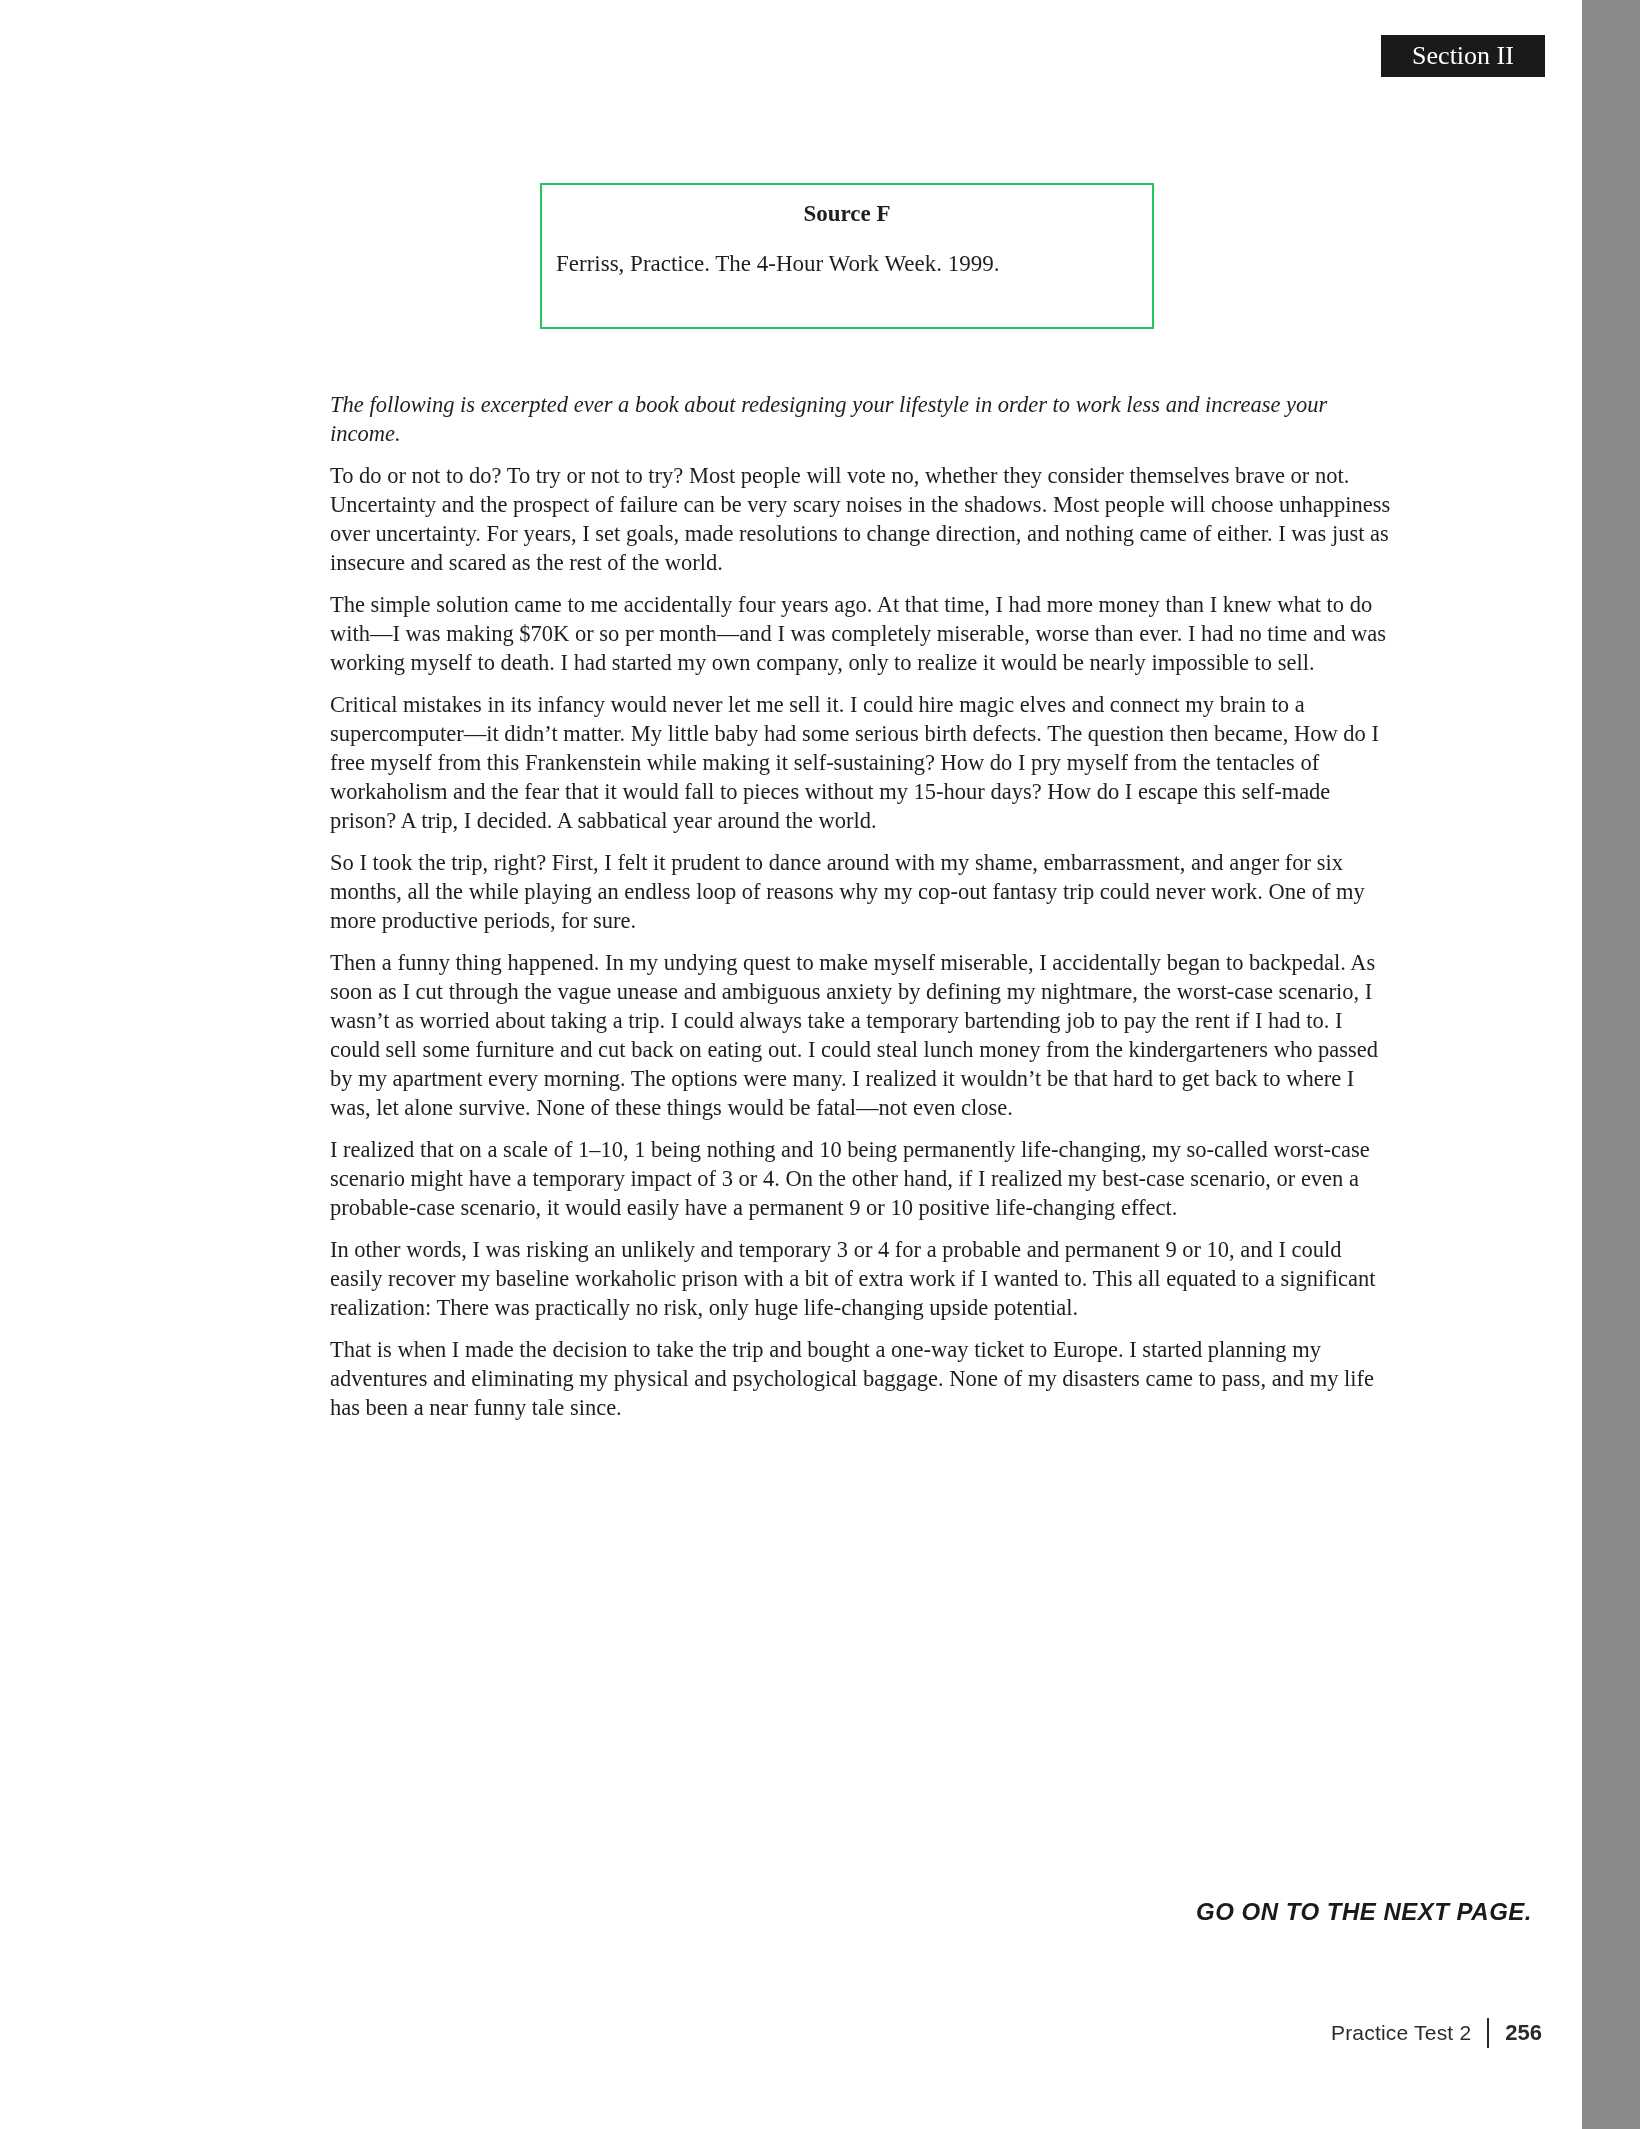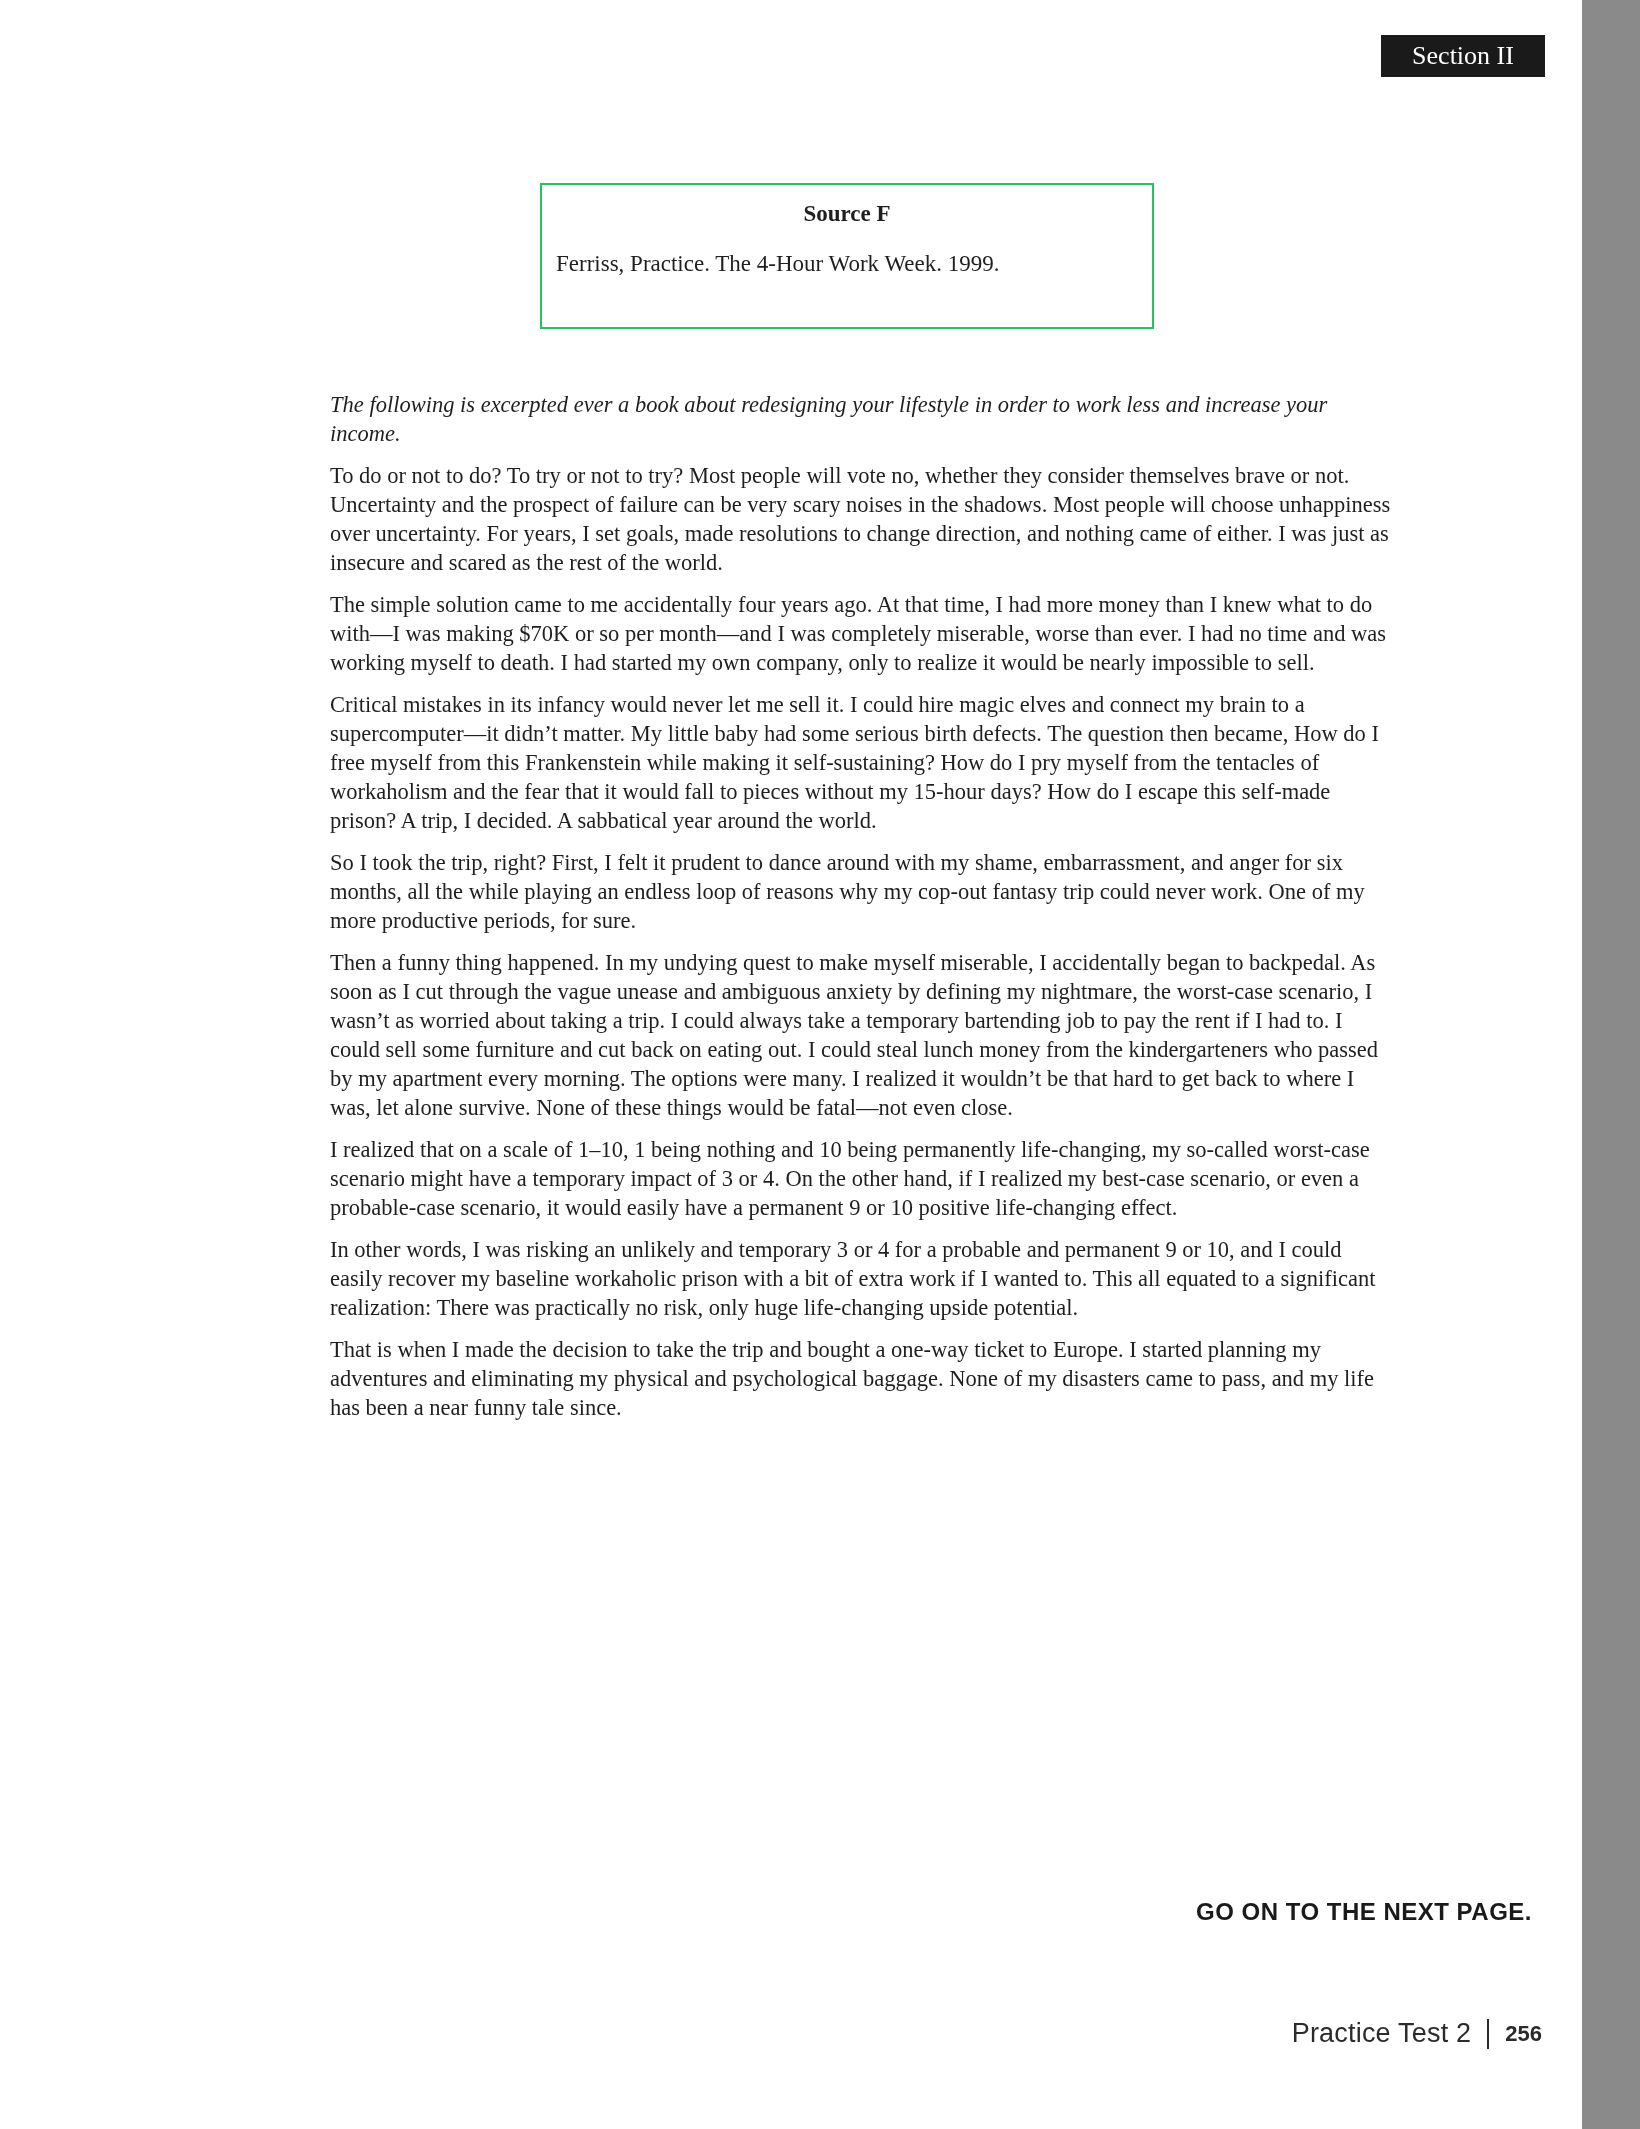--- a/index.html
+++ b/index.html
@@ -79,34 +79,35 @@
     position: absolute;
     top: 1898px;
     left: 330px;
     width: 1202px;
     text-align: right;
     font-family: "Liberation Sans", sans-serif;
     font-weight: bold;
     font-size: 24px;
     color: #1a1a1a;
     letter-spacing: 0.5px;
+    font-style: italic;
   }
   .footer {
     position: absolute;
     top: 2018px;
     left: 330px;
     width: 1212px;
     display: flex;
     justify-content: flex-end;
     align-items: center;
     font-family: "Liberation Sans", sans-serif;
     color: #2b2b2b;
   }
   .footer .test-label {
-    font-size: 27px;
+    font-size: 21px;
     font-weight: 400;
     letter-spacing: 0.2px;
   }
   .footer .divider {
     width: 2px;
     height: 30px;
     background: #2b2b2b;
     margin: 0 16px;
   }
   .footer .page-number {

